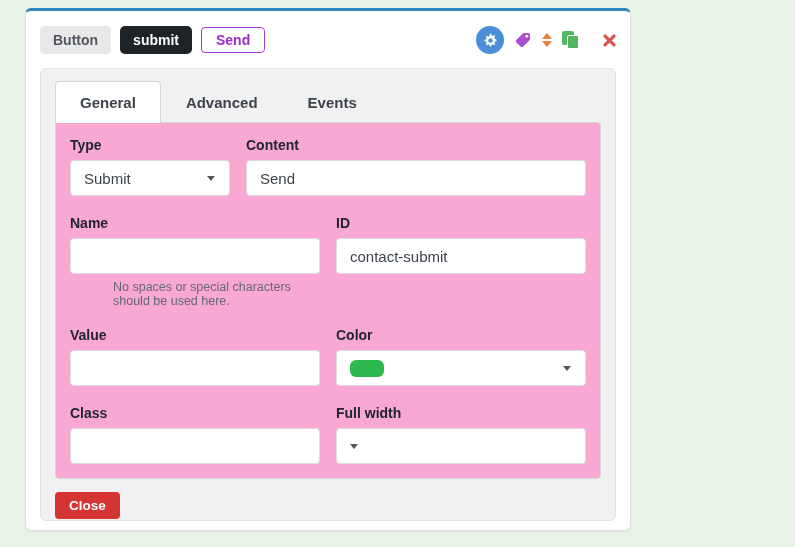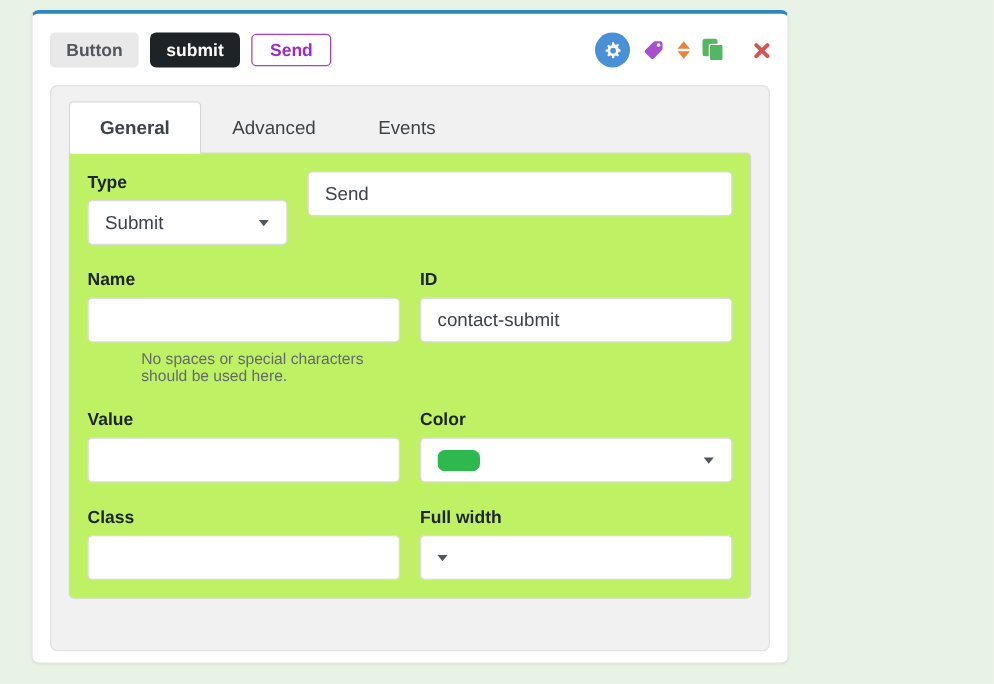--- a/index.html
+++ b/index.html
@@ -58,29 +58,29 @@
     border:1px solid #e2e2e2;
     border-radius:6px;
     padding:12px 14px 14px 14px;
   }
 
   
   .tabs { display:flex; position:relative; z-index:2; }
   .tab {
     font-size:15px; color:#3c434a; padding:12px 24px; cursor:pointer;
     border:1px solid transparent; border-bottom:none;
-    border-radius:4px 4px 0 0; margin-bottom:-1px;
+    border-radius:4px 4px 0 0; margin-bottom:-1px;font-weight:bold;
   }
   .tab.active {
     background:#fff; border-color:#d5d5d5; font-weight:700;
   }
 
   
   .fields-panel {
-    background:#bef264; border:1px solid #d5d5d5; border-radius:0 4px 4px 4px;
+    background:#f9a8d4; border:1px solid #d5d5d5; border-radius:0 4px 4px 4px;
     padding:14px; position:relative; z-index:1;
   }
   .frow { display:flex; gap:16px; margin-bottom:19px; }
   .frow:last-child { margin-bottom:0;align-items:flex-end; }
   .field { flex:1; min-width:0; }
   .field.narrow { flex:0 0 160px; }
   .flabel { display:block; font-size:14px; font-weight:700; color:#20262b; margin-bottom:7px; }
   .tinput {
     width:100%; height:36px; border:1px solid #dcdcde; border-radius:4px;
     padding:0 13px; font-family:inherit; font-size:15px; color:#3c434a;
@@ -163,20 +163,21 @@
 
       <div class="frow">
         <div class="field narrow">
           <label class="flabel">Type</label>
           <div class="tselect">
             <span class="sel-value">Submit</span>
             <span class="caret"></span>
           </div>
         </div>
         <div class="field">
+          <label class="flabel">Content</label>
           <input class="tinput" type="text" value="Send" style="">
         </div>
       </div>
 
       <div class="frow">
         <div class="field">
           <label class="flabel">Name</label>
           <input class="tinput" type="text" value="" style="">
           <div class="helper">No spaces or special characters should be used here.</div>
         </div>
@@ -210,15 +211,16 @@
         <div class="field">
           <label class="flabel">Full width</label>
           <div class="tselect">
             <span class="caret"></span>
           </div>
         </div>
       </div>
 
     </div>
 
+    <button class="close-btn">Close</button>
   </div>
 
 </div>
 
 </body></html>

